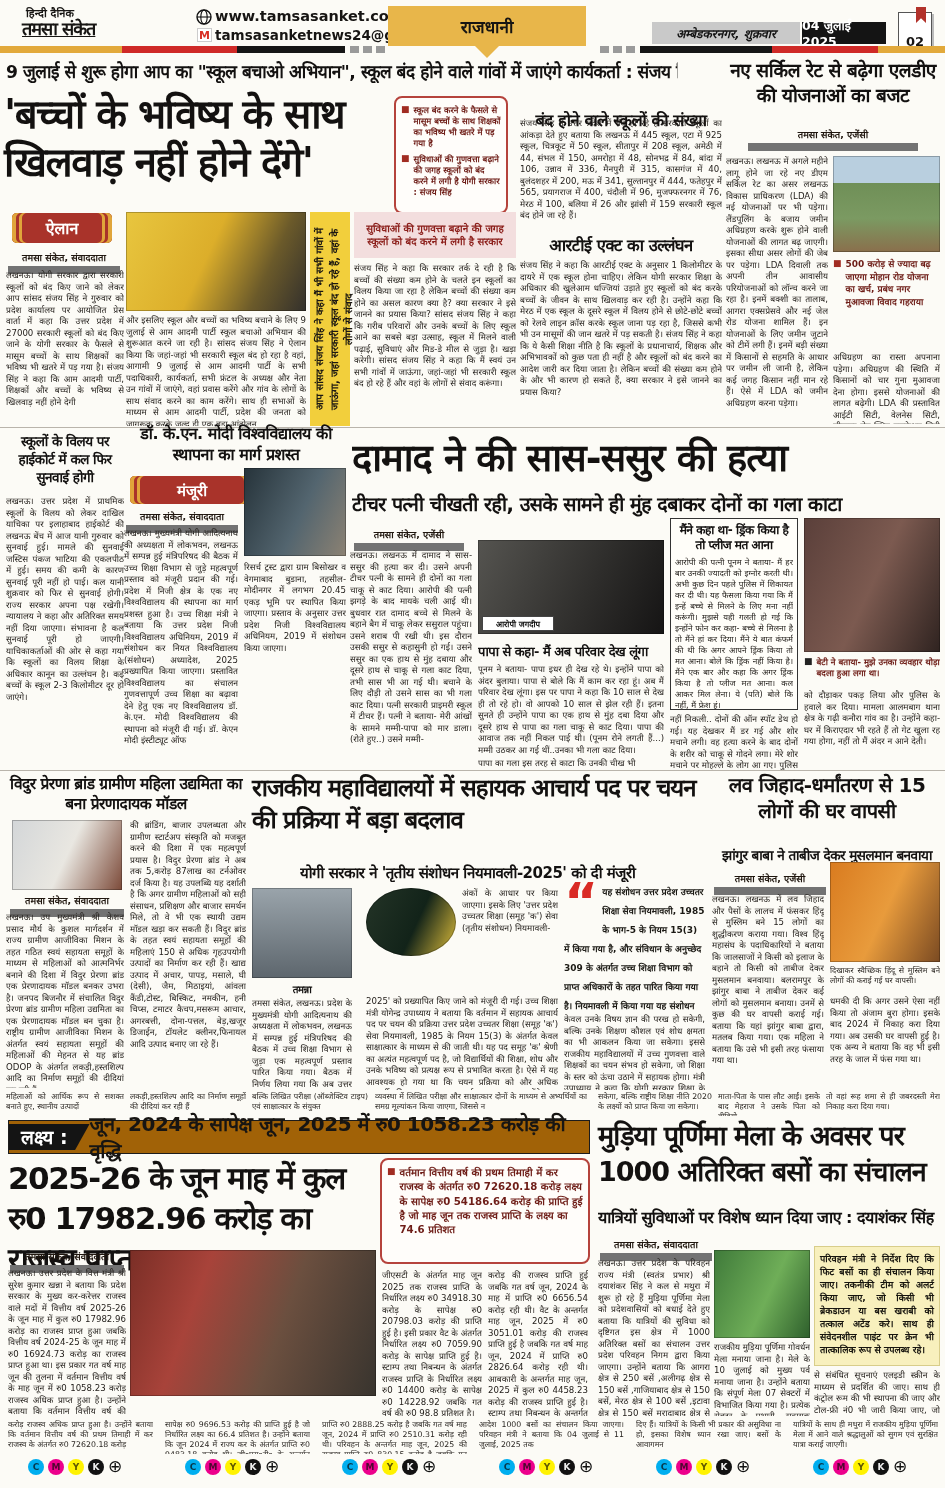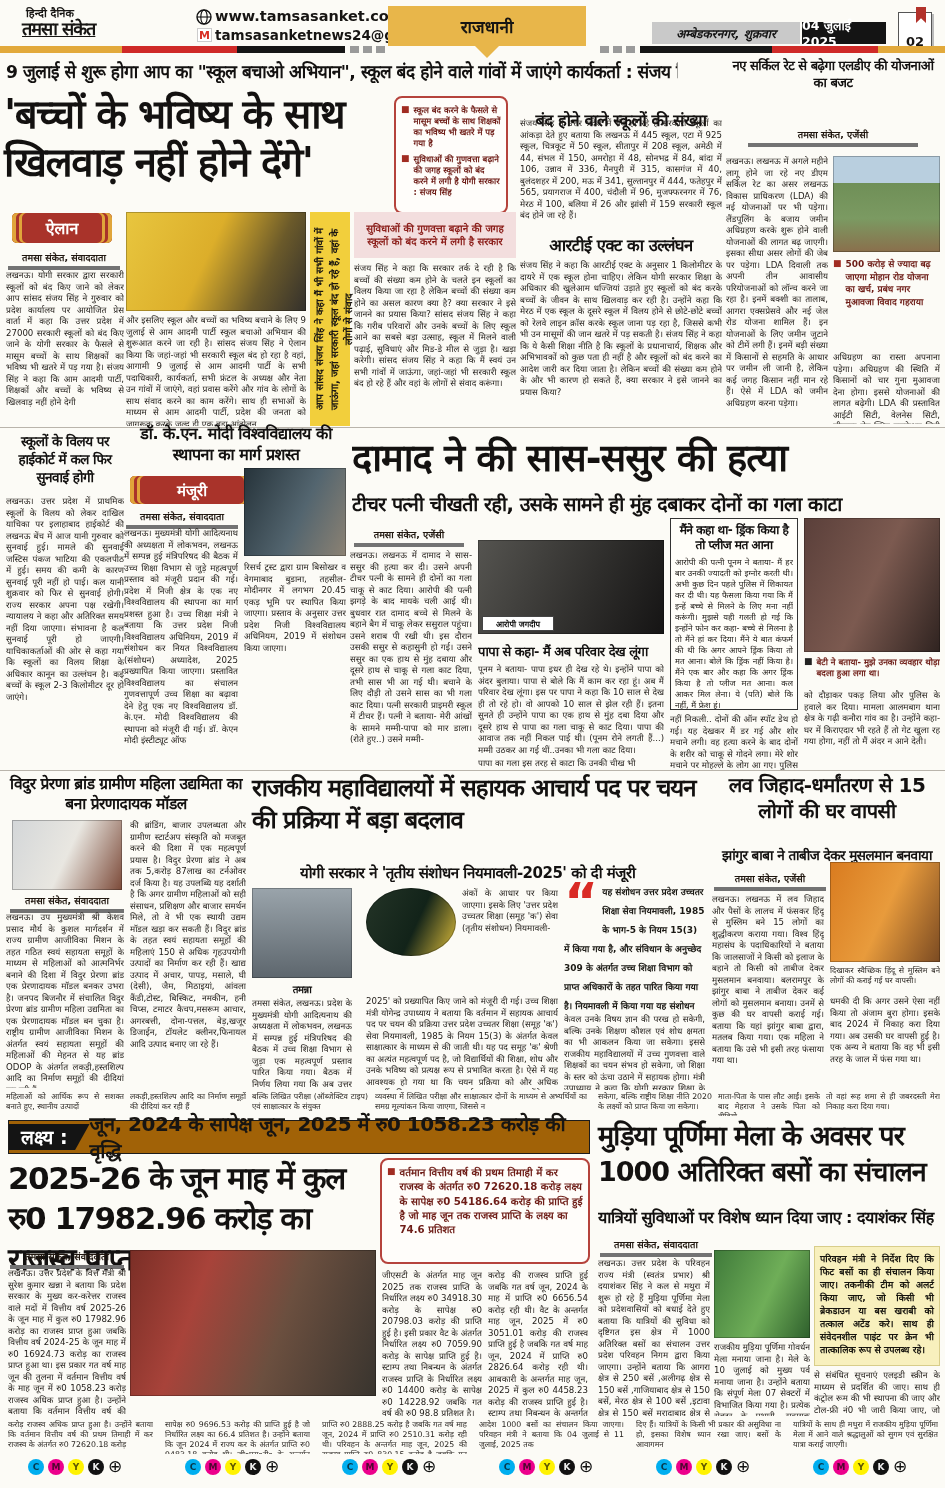--- a/index.html
+++ b/index.html
@@ -4,21 +4,21 @@
 <style>
   html,body{margin:0;padding:0;background:#8a8a8a;}
   .page{position:relative;width:945px;height:1488px;margin:0 auto;background:#fcfbf6;
         font-family:"DejaVu Sans",sans-serif;color:#171513;overflow:hidden;}
   .abs{position:absolute;box-sizing:border-box;}
   .bt{font-size:8.6px;line-height:1.34;text-align:justify;overflow:hidden;color:#24201c;}
   .tiny{font-size:7.8px;line-height:1.3;text-align:justify;overflow:hidden;color:#2a2622;}
   .hl{font-weight:bold;color:#131110;letter-spacing:-0.5px;}
   .nowrap{white-space:nowrap;overflow:hidden;}
   .center{text-align:center;}
-  .byline{font-weight:bold;font-size:9.5px;text-align:center;border-bottom:4px solid #737373;
+  .byline{font-weight:bold;font-size:9.5px;text-align:center;border-bottom:8px solid #737373;
           padding-bottom:2px;color:#20170f;overflow:hidden;white-space:nowrap;}
   .photo{background:#999;box-shadow:inset 0 0 0 1px rgba(0,0,0,.25);}
   .p-lead{background:linear-gradient(115deg,#e8c63f 0%,#dcae2a 45%,#6b5a2a 75%,#33302c 100%);}
   .p-lda{background:linear-gradient(#b9cfdf 0%,#b9cfdf 28%,#6f8f57 28%,#7b9a62 65%,#8a6f4c 100%);}
   .p-univ{background:linear-gradient(115deg,#26333a 0%,#53656f 55%,#8c8273 100%);}
   .p-accused{background:linear-gradient(115deg,#555450 0%,#2e2d2b 60%,#151414 100%);}
   .p-daughter{background:linear-gradient(115deg,#5a3f3a 0%,#7c5a50 50%,#2f2320 100%);}
   .p-vidur{background:linear-gradient(115deg,#d3d6d8 0%,#e9e7e1 50%,#7c4a39 100%);}
   .p-prof{background:linear-gradient(#9aa4ab 0%,#5d666d 100%);}
   .p-class{background:linear-gradient(115deg,#243427 0%,#122319 55%,#e0bf3b 100%);border-radius:50%;}
@@ -131,21 +131,21 @@
   <div class="abs vstrip" style="left:310px;top:212px;width:40px;height:214px;">आप सांसद संजय सिंह ने कहा मैं भी सभी गांवों में जाऊंगा, जहां सरकारी स्कूल बंद हो रहे हैं, वहां के लोगों से संवाद</div>
 
   <div class="abs caphead" style="left:354px;top:212px;width:162px;height:46px;font-size:10px;line-height:1.3;">सुविधाओं की गुणवत्ता बढ़ाने की जगह स्कूलों को बंद करने में लगी है सरकार</div>
   <div class="abs bt" style="left:354px;top:263px;width:162px;height:163px;">संजय सिंह ने कहा कि सरकार तर्क दे रही है कि बच्चों की संख्या कम होने के चलते इन स्कूलों का विलय किया जा रहा है लेकिन बच्चों की संख्या कम होने का असल कारण क्या है? क्या सरकार ने इसे जानने का प्रयास किया? सांसद संजय सिंह ने कहा कि गरीब परिवारों और उनके बच्चों के लिए स्कूल आने का सबसे बड़ा उत्साह, स्कूल में मिलने वाली पढ़ाई, सुविधाएं और मिड-डे मील से जुड़ा है। खड़ा करेगी। सांसद संजय सिंह ने कहा कि मैं स्वयं उन सभी गांवों में जाऊंगा, जहां-जहां भी सरकारी स्कूल बंद हो रहे हैं और वहां के लोगों से संवाद करूंगा।</div>
 
   <div class="abs hl nowrap center" style="left:520px;top:108px;width:202px;font-size:16.5px;">बंद होने वाले स्कूलों की संख्या</div>
   <div class="abs bt" style="left:520px;top:118px;width:202px;height:110px;">संजय सिंह ने उत्तर प्रदेश में बंद हो रहे हैं सरकारी स्कूलों का आंकड़ा देते हुए बताया कि लखनऊ में 445 स्कूल, एटा में 925 स्कूल, चित्रकूट में 50 स्कूल, सीतापुर में 208 स्कूल, अमेठी में 44, संभल में 150, अमरोहा में 48, सोनभद्र में 84, बांदा में 106, उन्नाव में 336, मैनपुरी में 315, कासगंज में 40, बुलंदशहर में 200, मऊ में 341, सुल्तानपुर में 444, फतेहपुर में 565, प्रयागराज में 400, चंदौली में 96, मुजफ्फरनगर में 76, मेरठ में 100, बलिया में 26 और झांसी में 159 सरकारी स्कूल बंद होने जा रहे हैं।</div>
   <div class="abs hl nowrap center" style="left:520px;top:233px;width:202px;font-size:16.5px;">आरटीई एक्ट का उल्लंघन</div>
   <div class="abs bt" style="left:520px;top:260px;width:202px;height:166px;">संजय सिंह ने कहा कि आरटीई एक्ट के अनुसार 1 किलोमीटर के दायरे में एक स्कूल होना चाहिए। लेकिन योगी सरकार शिक्षा के अधिकार की खुलेआम धज्जियां उड़ाते हुए स्कूलों को बंद करके बच्चों के जीवन के साथ खिलवाड़ कर रही है। उन्होंने कहा कि मेरठ में एक स्कूल के दूसरे स्कूल में विलय होने से छोटे-छोटे बच्चों को रेलवे लाइन क्रॉस करके स्कूल जाना पड़ रहा है, जिससे कभी भी उन मासूमों की जान खतरे में पड़ सकती है। संजय सिंह ने कहा कि ये कैसी शिक्षा नीति है कि स्कूलों के प्रधानाचार्य, शिक्षक और अभिभावकों को कुछ पता ही नहीं है और स्कूलों को बंद करने का आदेश जारी कर दिया जाता है। लेकिन बच्चों की संख्या कम होने के और भी कारण हो सकते हैं, क्या सरकार ने इसे जानने का प्रयास किया?</div>
 
-  <div class="abs hl center" style="left:726px;top:58px;width:214px;font-size:13px;line-height:1.3;">नए सर्किल रेट से बढ़ेगा एलडीए की योजनाओं का बजट</div>
+  <div class="abs hl center" style="left:726px;top:58px;width:214px;font-size:19px;line-height:1.3;">नए सर्किल रेट से बढ़ेगा एलडीए की योजनाओं का बजट</div>
   <div class="abs byline" style="left:748px;top:128px;width:170px;">तमसा संकेत, एजेंसी</div>
   <div class="abs bt" style="left:726px;top:156px;width:102px;height:268px;">लखनऊ। लखनऊ में अगले महीने लागू होने जा रहे नए डीएम सर्किल रेट का असर लखनऊ विकास प्राधिकरण (LDA) की नई योजनाओं पर भी पड़ेगा। लैंडपूलिंग के बजाय जमीन अधिग्रहण करके शुरू होने वाली योजनाओं की लागत बढ़ जाएगी। इसका सीधा असर लोगों की जेब पर पड़ेगा। LDA दिवाली तक अपनी तीन आवासीय परियोजनाओं को लॉन्च करने जा रहा है। इनमें बक्शी का तालाब, आगरा एक्सप्रेसवे और नई जेल रोड योजना शामिल हैं। इन योजनाओं के लिए जमीन जुटाने को टीमें लगी हैं। इनमें बड़ी संख्या में किसानों से सहमति के आधार पर जमीन ली जानी है, लेकिन कई जगह किसान नहीं मान रहे हैं। ऐसे में LDA को जमीन अधिग्रहण करना पड़ेगा।</div>
   <div class="abs photo p-lda" style="left:833px;top:156px;width:107px;height:96px;"></div>
   <div class="abs bullet" style="left:833px;top:258px;width:107px;height:90px;font-size:9px;line-height:1.4;">
       <span class="sq">■</span>
       <span>500 करोड़ से ज्यादा बढ़ जाएगा मोहान रोड योजना का खर्च, प्रबंध नगर मुआवजा विवाद गहराया</span>
   </div>
   <div class="abs bt" style="left:833px;top:352px;width:107px;height:72px;">अधिग्रहण का रास्ता अपनाना पड़ेगा। अधिग्रहण की स्थिति में किसानों को चार गुना मुआवजा देना होगा। इससे योजनाओं की लागत बढ़ेगी। LDA की प्रस्तावित आईटी सिटी, वेलनेस सिटी, सीतापुर रोड स्थित एजुकेशन सिटी के किनारे प्रस्तावित नई योजना शुरू होगी।</div>
 
   <div class="abs hr" style="left:0;top:427px;width:945px;"></div>

